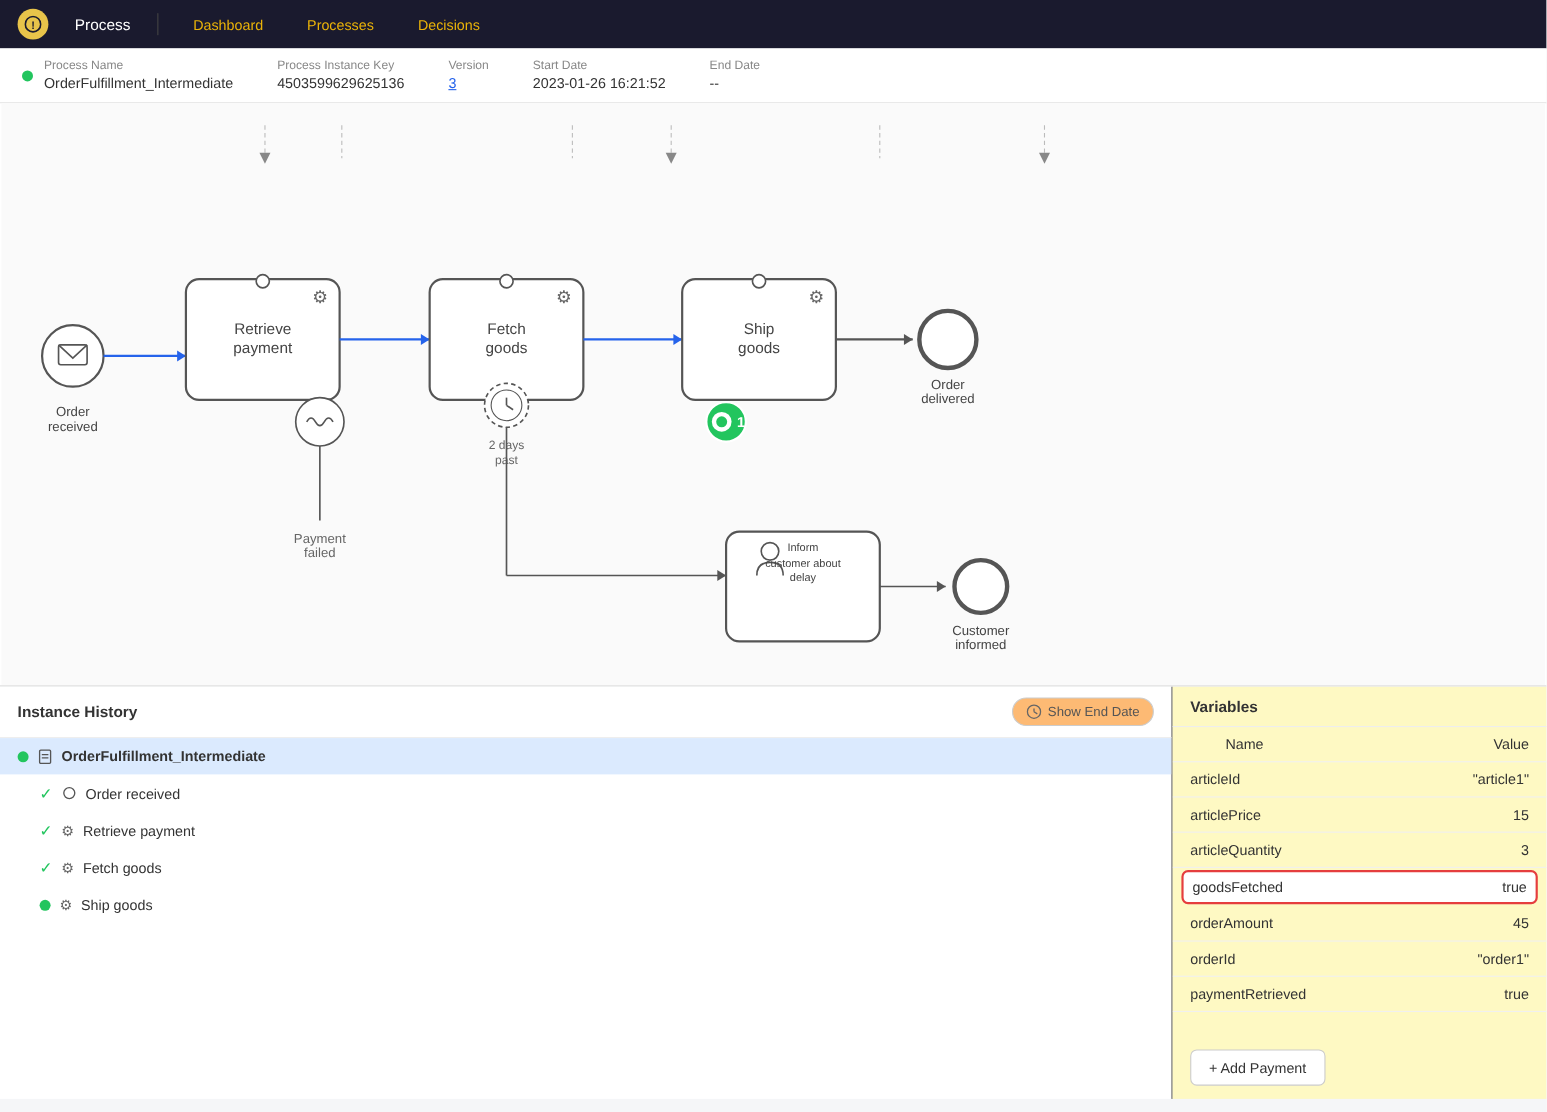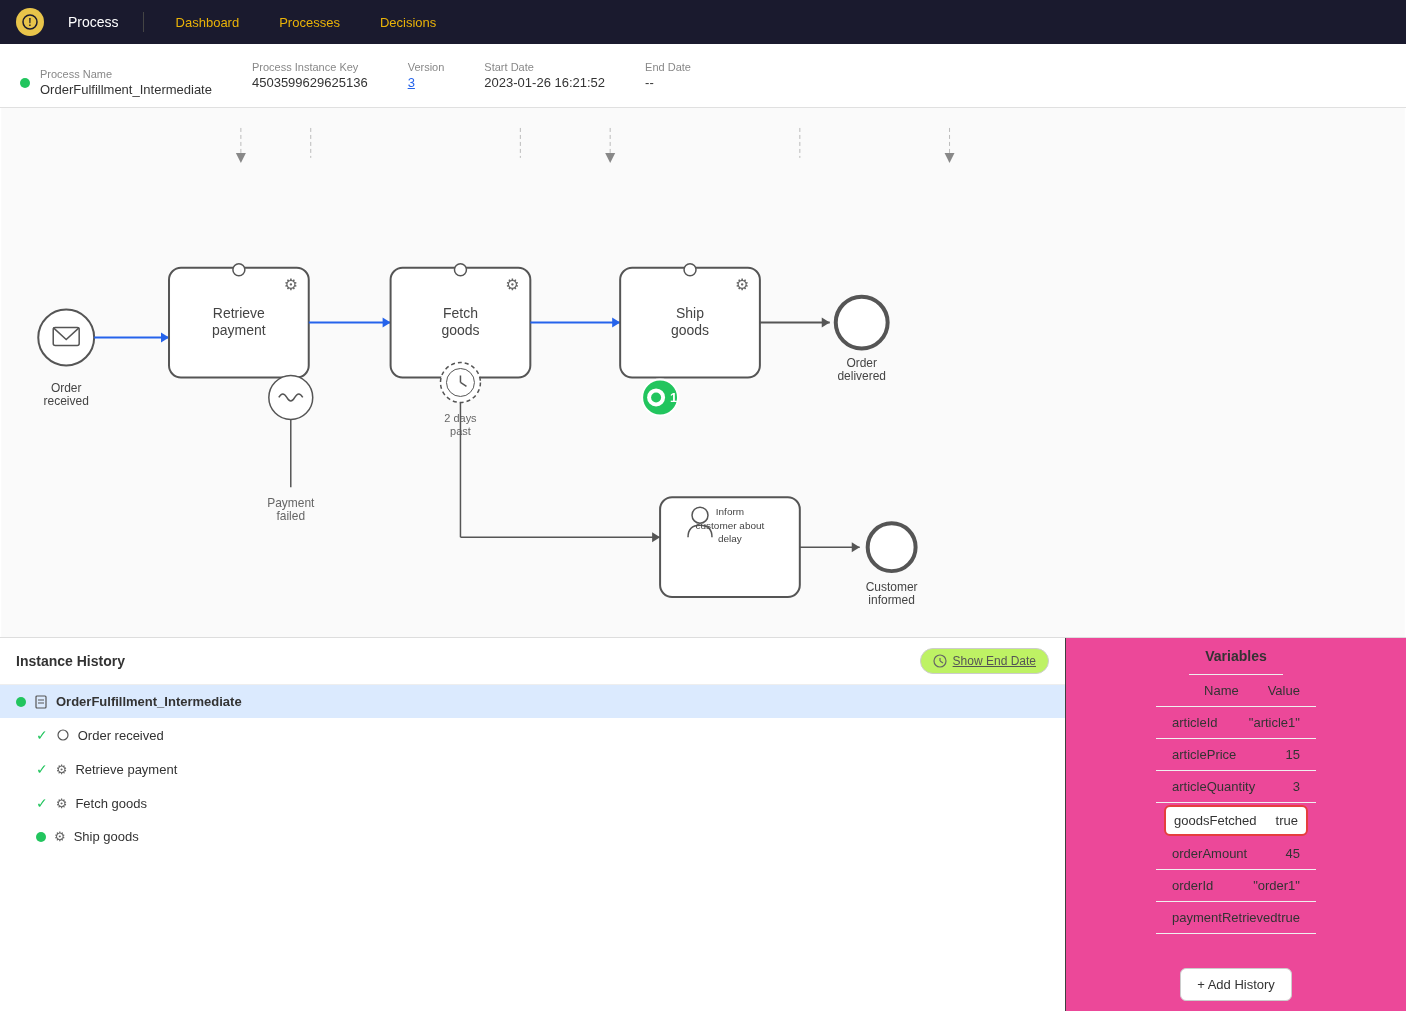--- a/index.html
+++ b/index.html
@@ -22,21 +22,21 @@
     
     .process-header {
       display: flex; align-items: center; gap: 40px;
       background: #fff; padding: 10px 20px; border-bottom: 1px solid #e0e0e0;
     }
     .proc-status-dot { width: 10px; height: 10px; background: #22c55e; border-radius: 50%; flex-shrink: 0; }
     .proc-field { display: flex; flex-direction: column; gap: 2px; }
     .proc-label { font-size: 11px; color: #888; }
     .proc-value { font-size: 13px; font-weight: 500; color: #333; }
     .proc-value.link { color: #2563eb; text-decoration: underline; cursor: pointer; }
-    .proc-header-left { display: flex; align-items: center; gap: 10px; margin-top: 14px; }
+    .proc-header-left { display: flex; align-items: center; gap: 10px; }
 
     
     .diagram-area {
       background: #fff; border-bottom: 1px solid #ddd;
       height: 530px; overflow: hidden; position: relative;
     }
 
     
     .bottom-split {
       display: flex; height: calc(1011px - 44px - 62px - 530px);
@@ -49,38 +49,38 @@
       display: flex; flex-direction: column;
     }
     .history-header {
       display: flex; align-items: center; justify-content: space-between;
       padding: 10px 16px; border-bottom: 1px solid #eee;
     }
     .history-title { font-size: 14px; font-weight: 600; }
     .show-end-date-btn {
       display: flex; align-items: flex-end; gap: 6px;
       padding: 5px 12px; border: 1px solid #ccc; border-radius: 16px;
-      background: #bef264; cursor: pointer; font-size: 12px; color: #555; text-decoration: underline;
+      background: #fdba74; cursor: pointer; font-size: 12px; color: #555;
     }
     .history-list { flex: 1; overflow-y: auto; }
     .history-item {
       display: flex; align-items: center; gap: 8px;
       padding: 9px 16px; cursor: pointer;
     }
     .history-item.selected { background: #dbeafe; }
     .history-item.indent { padding-left: 36px; }
     .hi-dot-green { width: 10px; height: 10px; background: #22c55e; border-radius: 50%; flex-shrink: 0; }
     .hi-check { color: #22c55e; font-size: 14px; flex-shrink: 0; }
     .hi-text { font-size: 13px; }
     .hi-gear { font-size: 13px; color: #666; }
 
     
     .variables-panel {
-      width: 340px; background: #ec4899;
-      display: flex; flex-direction: column; align-items: center;
+      width: 340px; background: #fef9c3;
+      display: flex; flex-direction: column;
     }
     .variables-header {
       padding: 10px 16px; border-bottom: 1px solid #eee;
       font-size: 14px; font-weight: 600;
     }
     .variables-table { flex: 1; overflow-y: auto; }
     .var-row {
       display: flex; align-items: center;
       padding: 8px 16px; border-bottom: 1px solid #f0f0f0;
     }
@@ -339,17 +339,17 @@
         <span class="var-value">"order1"</span>
       </div>
 
       <div class="var-row">
         <span class="var-name">paymentRetrieved</span>
         <span class="var-value">true</span>
       </div>
 
     </div>
     <button class="add-var-btn">
-      <span>+ Add History</span>
+      <span>+ Add Payment</span>
     </button>
   </div>
 
 </div>
 
 </body></html>

